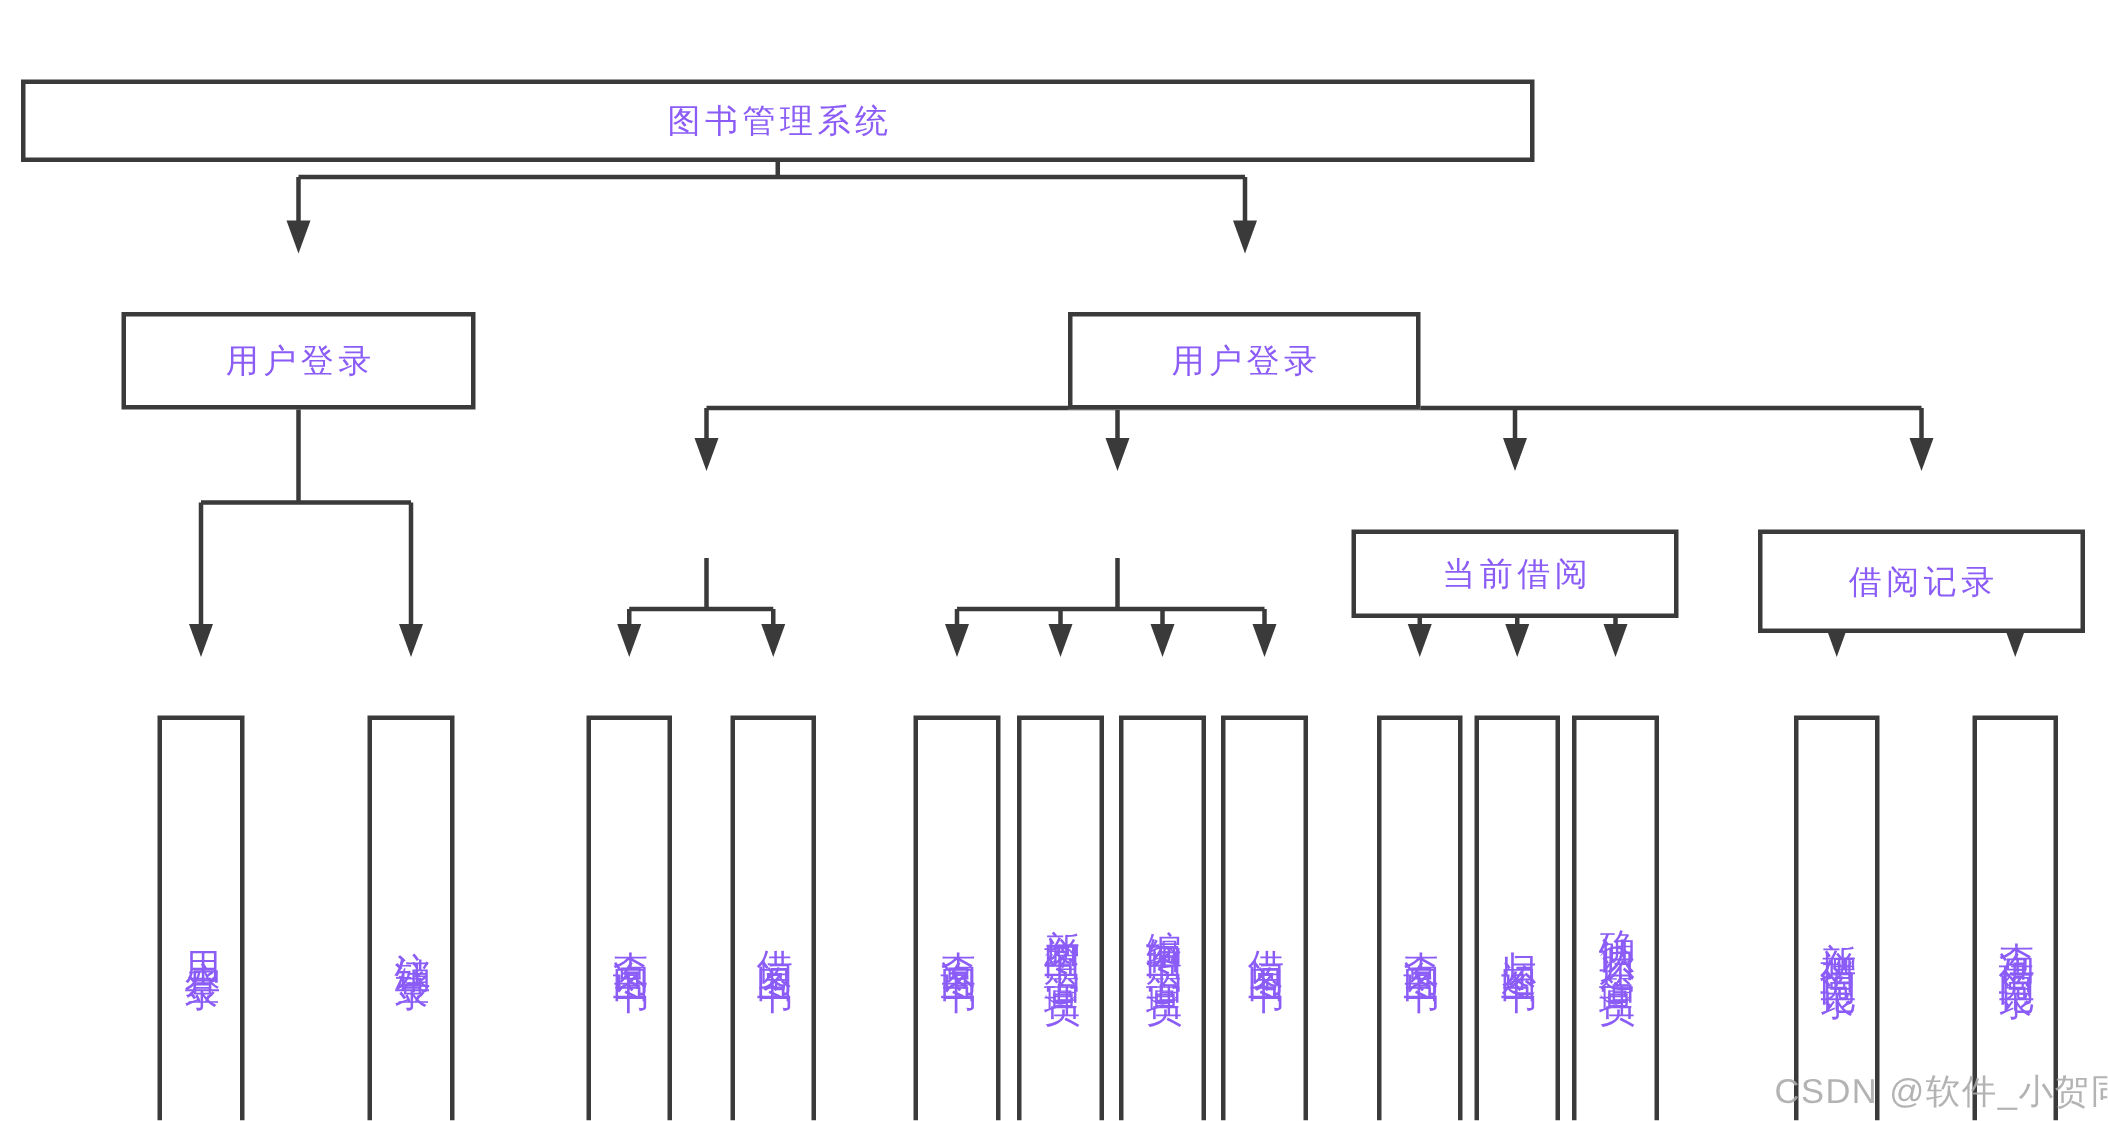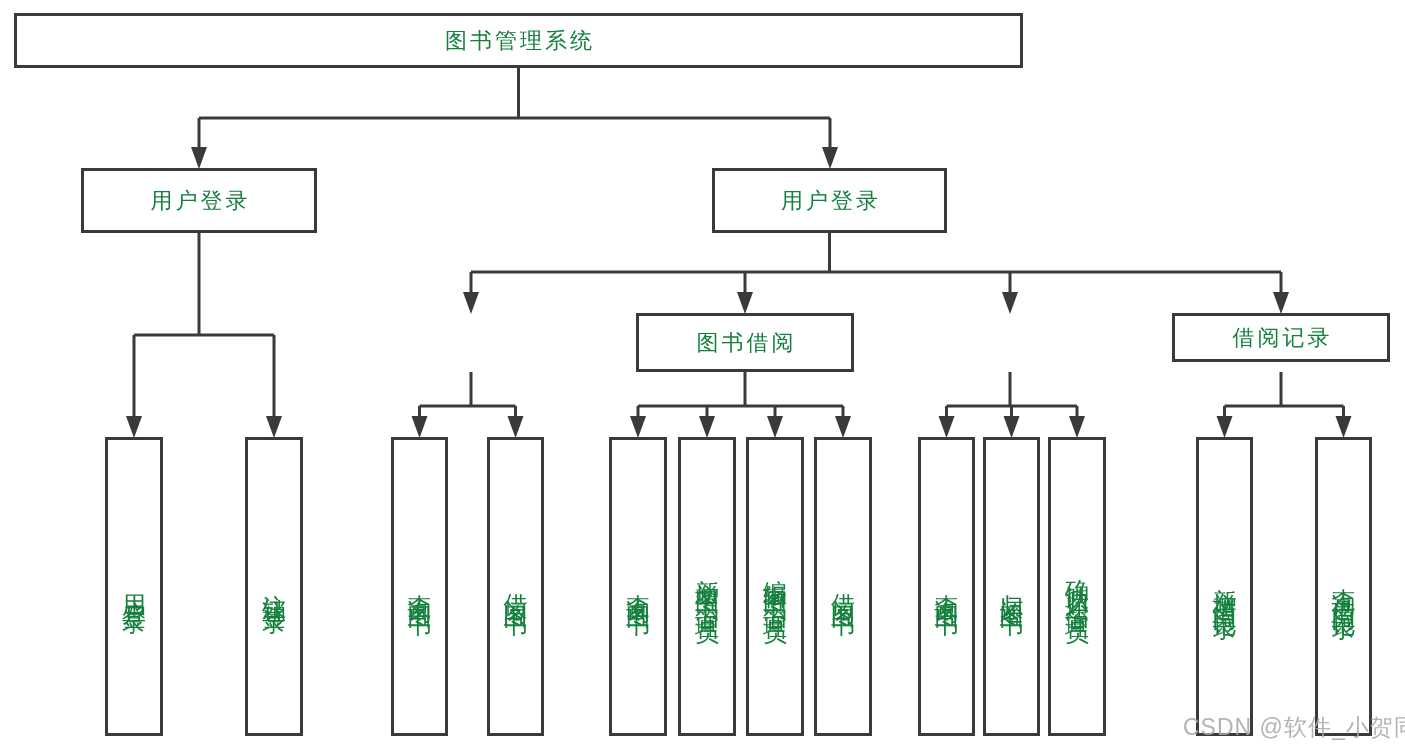--- a/index.html
+++ b/index.html
@@ -10,22 +10,23 @@
     font-family:"Liberation Sans","DejaVu Sans",sans-serif;
     overflow:hidden;
   }
   #connectors{position:absolute;left:0;top:0;pointer-events:none;}
   .node{
     position:absolute;
     box-sizing:border-box;
     background:#ffffff;
     border:3px solid #3a3a3a;
     display:flex;align-items:center;justify-content:center;
-    color:#15803d;
+    color:#8b5cf6;
     z-index:2;
+    margin-top:40px;
   }
   .h{font-size:22px;letter-spacing:3px;white-space:nowrap;}
   .h span{transform:translateX(1.5px);} 
   .v span{
     writing-mode:vertical-rl;
     text-orientation:mixed;
     font-size:24px;
     letter-spacing:6px;
     line-height:1;
     white-space:nowrap;
@@ -83,24 +84,24 @@
     <span>图书管理系统</span>
   </div>
 
   <div class="node h" style="left:81px;top:168px;width:236px;height:65px">
     <span>用户登录</span>
   </div>
   <div class="node h" style="left:712px;top:168px;width:235px;height:65px">
     <span>用户登录</span>
   </div>
 
-  <div class="node h" style="left:636px;top:313px;width:218px;height:59px">
-    <span>图书借阅</span>
+  <div class="node h" style="left:901px;top:313px;width:218px;height:59px">
+    <span>当前借阅</span>
   </div>
-  <div class="node h" style="left:1172px;top:313px;width:218px;height:49px">
+  <div class="node h" style="left:1172px;top:313px;width:218px;height:69px">
     <span>借阅记录</span>
   </div>
 
   <div class="node v" style="left:105px;top:437px;width:58px;height:299px">
     <span>用户登录</span>
   </div>
   <div class="node v" style="left:245px;top:437px;width:58px;height:299px">
     <span>注销登录</span>
   </div>
 

